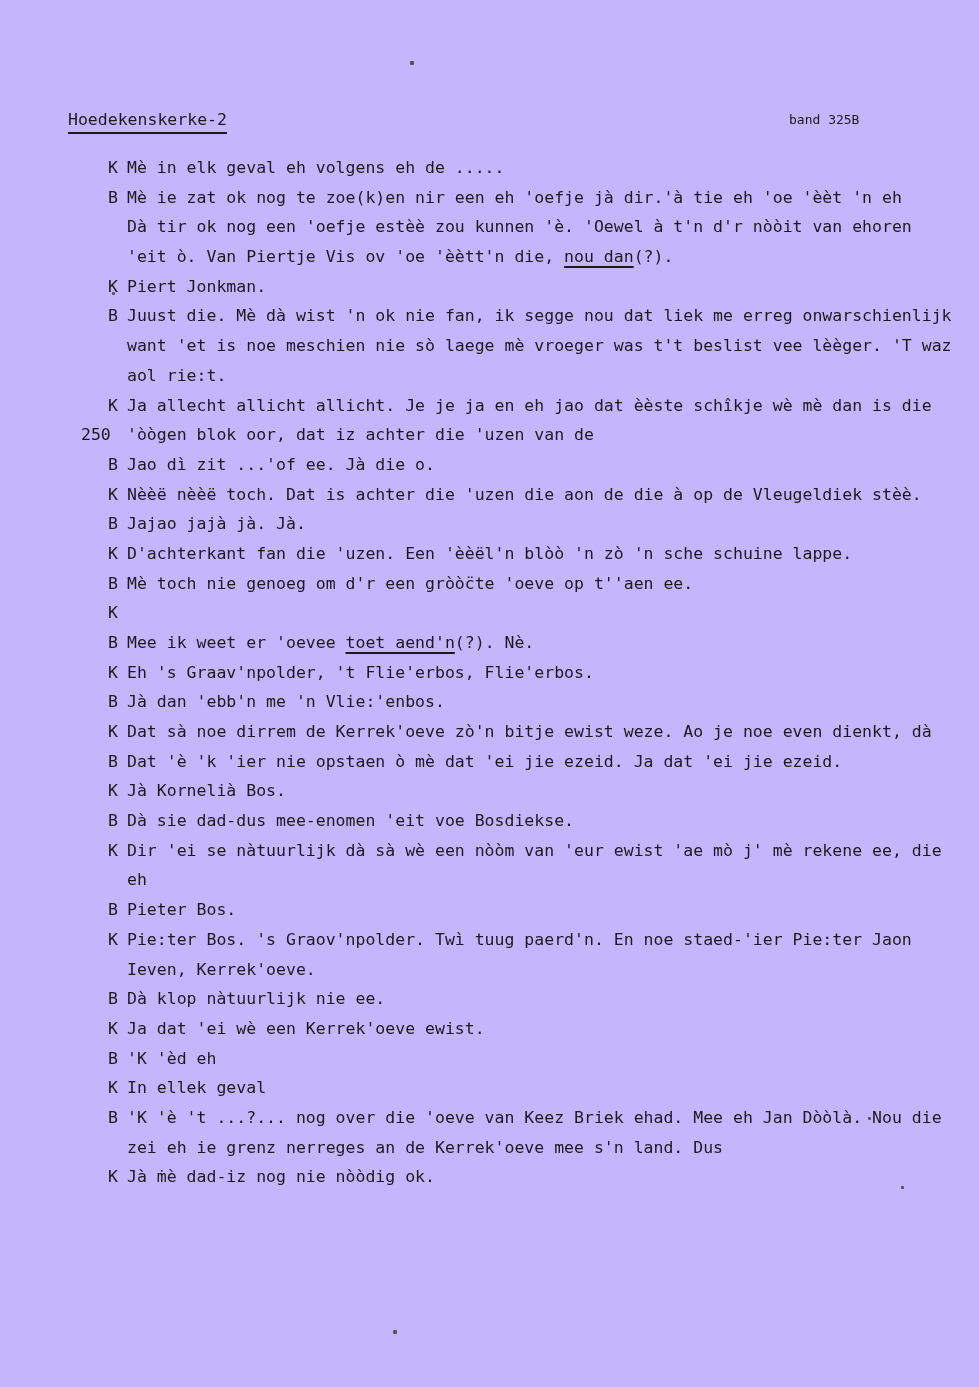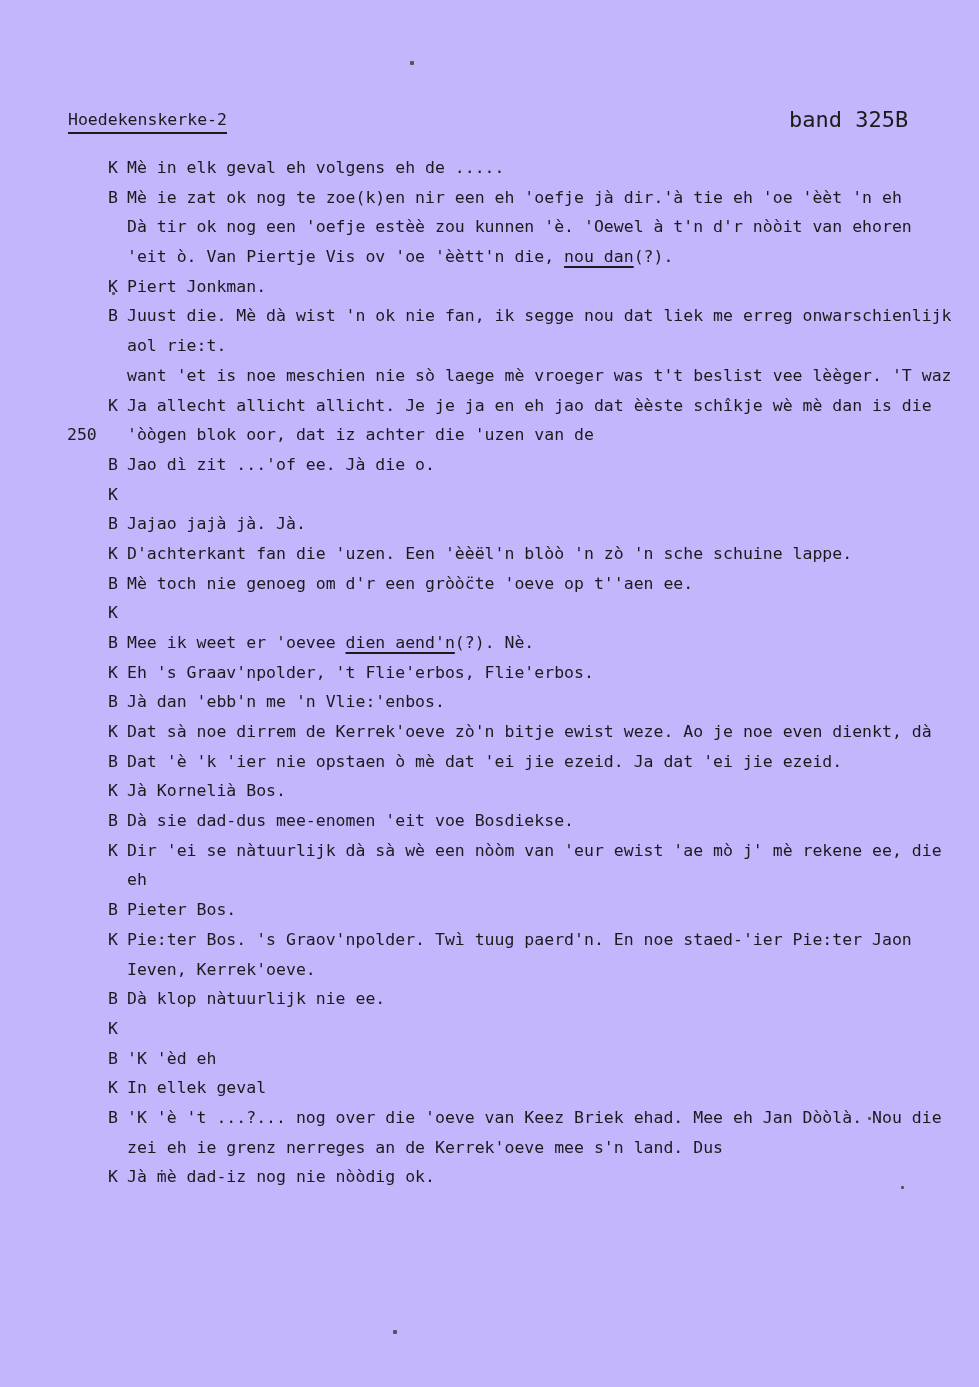--- a/index.html
+++ b/index.html
@@ -23,41 +23,41 @@
     font-size: 16.5px;
     line-height: 22px;
     border-bottom: 2px solid #1b1b1b;
     padding-bottom: 1px;
     white-space: pre;
   }
   .header-band {
     position: absolute;
     left: 789px;
     top: 109px;
-    font-size: 22px;
+    font-size: 13px;
     line-height: 22px;
     white-space: pre;
   }
   .transcript {
     position: absolute;
     left: 0;
     top: 153px;
     width: 979px;
   }
   .line {
     position: relative;
     padding-left: 127px;
     min-height: 29.68px;
     line-height: 29.68px;
     font-size: 16.5px;
     white-space: pre;
   }
   .line .num {
     position: absolute;
-    left: 67px;
+    left: 81px;
     top: 0;
     text-align: center;
   }
   .line .speaker {
     position: absolute;
     left: 108px;
     top: 0;
   }
   .line .u {
     text-decoration: underline;
@@ -77,44 +77,44 @@
   <div class="header-title">Hoedekenskerke-2</div>
   <div class="header-band">band 325B</div>
 
   <div class="transcript">
       <div class="line"><span class="speaker">K</span><span class="text"><span>Mè in elk geval eh volgens eh de .....</span></span></div>
       <div class="line"><span class="speaker">B</span><span class="text"><span>Mè ie zat ok nog te zoe(k)en nir een eh 'oefje jà dir.'à tie eh 'oe 'èèt 'n eh</span></span></div>
       <div class="line"><span class="text"><span>Dà tir ok nog een 'oefje estèè zou kunnen 'è. 'Oewel à t'n d'r nòòit van ehoren</span></span></div>
       <div class="line"><span class="text"><span>'eit ò. Van Piertje Vis ov 'oe 'èètt'n die, </span><span class="u">nou dan</span><span>(?).</span></span></div>
       <div class="line"><span class="speaker">K</span><span class="text"><span>Piert Jonkman.</span></span></div>
       <div class="line"><span class="speaker">B</span><span class="text"><span>Juust die. Mè dà wist 'n ok nie fan, ik segge nou dat liek me erreg onwarschienlijk</span></span></div>
+      <div class="line"><span class="text"><span>want 'et is noe meschien nie sò laege mè vroeger was t't beslist vee lèèger. 'T waz</span></span></div>
       <div class="line"><span class="text"><span>aol rie:t.</span></span></div>
-      <div class="line"><span class="text"><span>want 'et is noe meschien nie sò laege mè vroeger was t't beslist vee lèèger. 'T waz</span></span></div>
       <div class="line"><span class="speaker">K</span><span class="text"><span>Ja allecht allicht allicht. Je je ja en eh jao dat èèste schîkje wè mè dan is die</span></span></div>
       <div class="line"><span class="num">250</span><span class="text"><span>'òògen blok oor, dat iz achter die 'uzen van de</span></span></div>
       <div class="line"><span class="speaker">B</span><span class="text"><span>Jao dì zit ...'of ee. Jà die o.</span></span></div>
-      <div class="line"><span class="speaker">K</span></div>
+      <div class="line"><span class="speaker">K</span><span class="text"><span>Nèèë nèèë toch. Dat is achter die 'uzen die aon de die à op de Vleugeldiek stèè.</span></span></div>
       <div class="line"><span class="speaker">B</span><span class="text"><span>Jajao jajà jà. Jà.</span></span></div>
       <div class="line"><span class="speaker">K</span><span class="text"><span>D'achterkant fan die 'uzen. Een 'èèël'n blòò 'n zò 'n sche schuine lappe.</span></span></div>
       <div class="line"><span class="speaker">B</span><span class="text"><span>Mè toch nie genoeg om d'r een gròòc̈te 'oeve op t''aen ee.</span></span></div>
       <div class="line"><span class="speaker">K</span></div>
-      <div class="line"><span class="speaker">B</span><span class="text"><span>Mee ik weet er 'oevee </span><span class="u">dien aend'n</span><span>(?). Nè.</span></span></div>
+      <div class="line"><span class="speaker">B</span><span class="text"><span>Mee ik weet er 'oevee </span><span class="u">toet aend'n</span><span>(?). Nè.</span></span></div>
       <div class="line"><span class="speaker">K</span><span class="text"><span>Eh 's Graav'npolder, 't Flie'erbos, Flie'erbos.</span></span></div>
       <div class="line"><span class="speaker">B</span><span class="text"><span>Jà dan 'ebb'n me 'n Vlie:'enbos.</span></span></div>
       <div class="line"><span class="speaker">K</span><span class="text"><span>Dat sà noe dirrem de Kerrek'oeve zò'n bitje ewist weze. Ao je noe even dienkt, dà</span></span></div>
       <div class="line"><span class="speaker">B</span><span class="text"><span>Dat 'è 'k 'ier nie opstaen ò mè dat 'ei jie ezeid. Ja dat 'ei jie ezeid.</span></span></div>
       <div class="line"><span class="speaker">K</span><span class="text"><span>Jà Kornelià Bos.</span></span></div>
       <div class="line"><span class="speaker">B</span><span class="text"><span>Dà sie dad-dus mee-enomen 'eit voe Bosdiekse.</span></span></div>
       <div class="line"><span class="speaker">K</span><span class="text"><span>Dir 'ei se nàtuurlijk dà sà wè een nòòm van 'eur ewist 'ae mò j' mè rekene ee, die</span></span></div>
       <div class="line"><span class="text"><span>eh</span></span></div>
       <div class="line"><span class="speaker">B</span><span class="text"><span>Pieter Bos.</span></span></div>
       <div class="line"><span class="speaker">K</span><span class="text"><span>Pie:ter Bos. 's Graov'npolder. Twì tuug paerd'n. En noe staed-'ier Pie:ter Jaon</span></span></div>
       <div class="line"><span class="text"><span>Ieven, Kerrek'oeve.</span></span></div>
       <div class="line"><span class="speaker">B</span><span class="text"><span>Dà klop nàtuurlijk nie ee.</span></span></div>
-      <div class="line"><span class="speaker">K</span></div>
+      <div class="line"><span class="speaker">K</span><span class="text"><span>Ja dat 'ei wè een Kerrek'oeve ewist.</span></span></div>
       <div class="line"><span class="speaker">B</span><span class="text"><span>'K 'èd eh</span></span></div>
       <div class="line"><span class="speaker">K</span><span class="text"><span>In ellek geval</span></span></div>
       <div class="line"><span class="speaker">B</span><span class="text"><span>'K 'è 't ...?... nog over die 'oeve van Keez Briek ehad. Mee eh Jan Dòòlà. Nou die</span></span></div>
       <div class="line"><span class="text"><span>zei eh ie grenz nerreges an de Kerrek'oeve mee s'n land. Dus</span></span></div>
       <div class="line"><span class="speaker">K</span><span class="text"><span>Jà ṁè dad-iz nog nie nòòdig ok.</span></span></div>
     </div>
 <div class="speck" style="left: 410px; top: 61px; width: 4px; height: 4px;"></div>
     <div class="speck" style="left: 112px; top: 292px; width: 3px; height: 3px;"></div>
     <div class="speck" style="left: 868px; top: 1117px; width: 3px; height: 3px;"></div>
     <div class="speck" style="left: 901px; top: 1186px; width: 3px; height: 3px;"></div>

